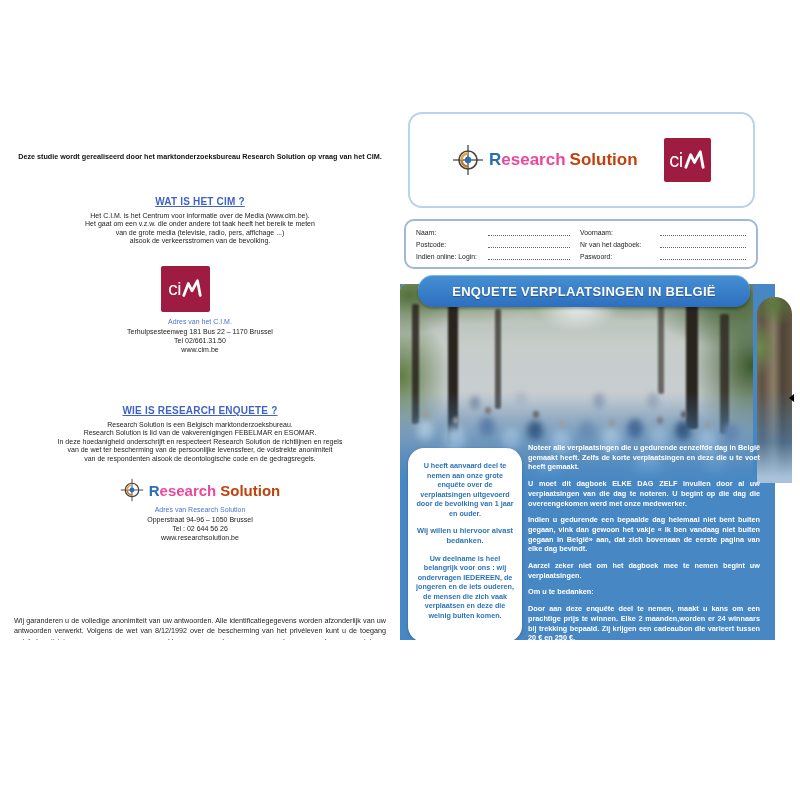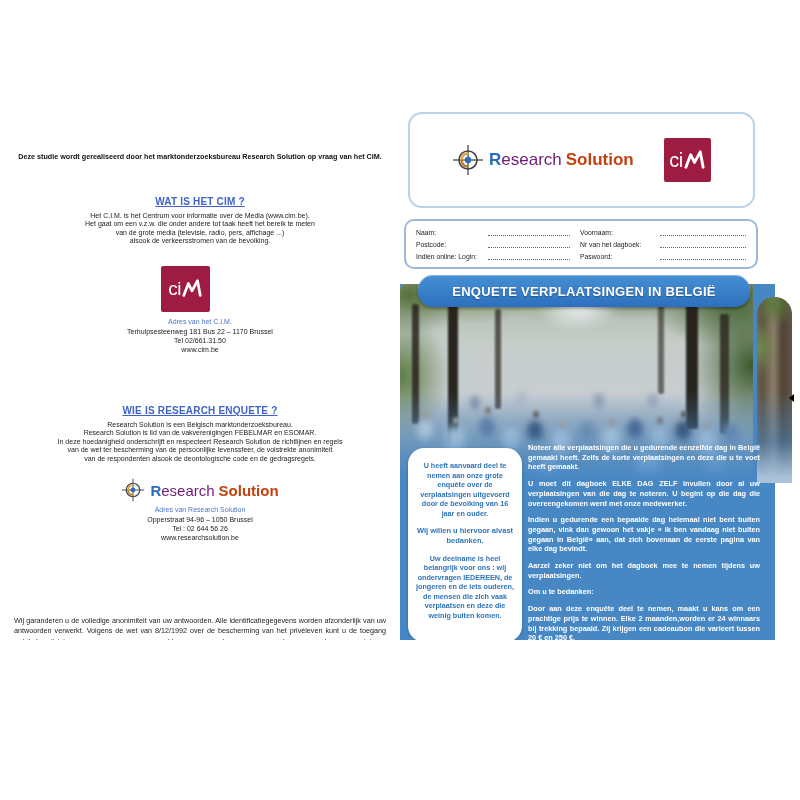--- a/index.html
+++ b/index.html
@@ -16,21 +16,21 @@
   .cimlogo{background:#9e1b41;color:#fff;display:flex;align-items:center;justify-content:center;font-weight:normal;}
   .cimlogo .ci{letter-spacing:-.5px;}
   .cim-left{position:absolute;left:147px;top:266px;width:49px;height:46px;font-size:19px;border-radius:2px;}
   .addr-label{position:absolute;left:0;width:372px;text-align:center;font-size:7px;color:#4a74cc;}
   .addr{position:absolute;left:0;width:372px;text-align:center;font-size:7px;line-height:1.3;white-space:pre-line;color:#222;}
   .al-cim{top:318px;} .a-cim{top:327px;}
   .al-rs{top:506px;} .a-rs{top:515px;}
   .rslogo{display:flex;align-items:center;justify-content:center;gap:5px;}
   .rs-left{position:absolute;left:0;top:478px;width:372px;}
   .rs-left .rs-text{font-size:15px;} .rs-left svg{width:24px;height:24px;}
-  .rs-r{color:#2b6cb8;font-weight:800;} .rs-e{color:#701a75;font-weight:400;} .rs-s{color:#c2410c;font-weight:700;margin-left:4px;}
+  .rs-r{color:#2b6cb8;font-weight:800;} .rs-e{color:#ec4899;font-weight:700;} .rs-s{color:#c2410c;font-weight:700;margin-left:4px;}
   .lp-privacy{position:absolute;top:616px;left:0;width:372px;font-size:7.2px;line-height:1.45;
               text-align:justify;text-align-last:center;color:#222;}
   
   .header-card{position:absolute;left:408px;top:112px;width:347px;height:96px;background:#fff;
                border:2px solid #b9d3ea;border-radius:14px;display:flex;align-items:center;
                justify-content:space-between;padding:0 42px;box-sizing:border-box;}
   .header-card .rs-text{font-size:17px;} .header-card svg.rsicon{width:32px;height:32px;}
   .cim-right{width:47px;height:44px;font-size:20px;border-radius:2px;}
   .form-card{position:absolute;left:404px;top:219px;width:354px;height:50px;background:#fff;
              border:2px solid #9fb8d4;border-radius:10px;box-sizing:border-box;
@@ -201,29 +201,29 @@
     <div class="photo-fade"></div>
   </div>
 
   <div class="photo-strip">
     <div class="strip-scene"></div>
     <div class="strip-fade"></div>
   </div>
   <div class="print-mark"></div>
 
   <div class="left-box">
-    <p>U heeft aanvaard deel te nemen aan onze grote enquête over de verplaatsingen uitgevoerd door de bevolking van 16 jaar en ouder.</p>
+    <p>U heeft aanvaard deel te nemen aan onze grote enquête over de verplaatsingen uitgevoerd door de bevolking van 1 jaar en ouder.</p>
     <p class="thanks">Wij willen u hiervoor alvast bedanken.</p>
     <p>Uw deelname is heel belangrijk voor ons : wij ondervragen IEDEREEN, de jongeren en de iets ouderen, de mensen die zich vaak verplaatsen en deze die weinig buiten komen.</p>
   </div>
 
   <div class="info-col">
     <div>
         <p>Noteer alle verplaatsingen die u gedurende eenzelfde dag in België gemaakt heeft. Zelfs de korte verplaatsingen en deze die u te voet heeft gemaakt.</p>
         <p>U moet dit dagboek ELKE DAG ZELF invullen door al uw verplaatsingen van die dag te noteren. U begint op die dag die overeengekomen werd met onze medewerker.</p>
         <p>Indien u gedurende een bepaalde dag helemaal niet bent buiten gegaan, vink dan gewoon het vakje « ik ben vandaag niet buiten gegaan in België» aan, dat zich bovenaan de eerste pagina van elke dag bevindt.</p>
-        <p>Aarzel zeker niet om het dagboek mee te nemen tijdens uw verplaatsingen.</p>
+        <p>Aarzel zeker niet om het dagboek mee te nemen begint uw verplaatsingen.</p>
       </div>
     <p class="thanks-h">Om u te bedanken:</p>
     <p class="thanks-b">Door aan deze enquête deel te nemen, maakt u kans om een prachtige prijs te winnen. Elke 2 maanden,worden er 24 winnaars bij trekking bepaald. Zij krijgen een cadeaubon die varieert tussen 20 € en 250 €.</p>
   </div>
 
 </div>
 
 </body></html>

